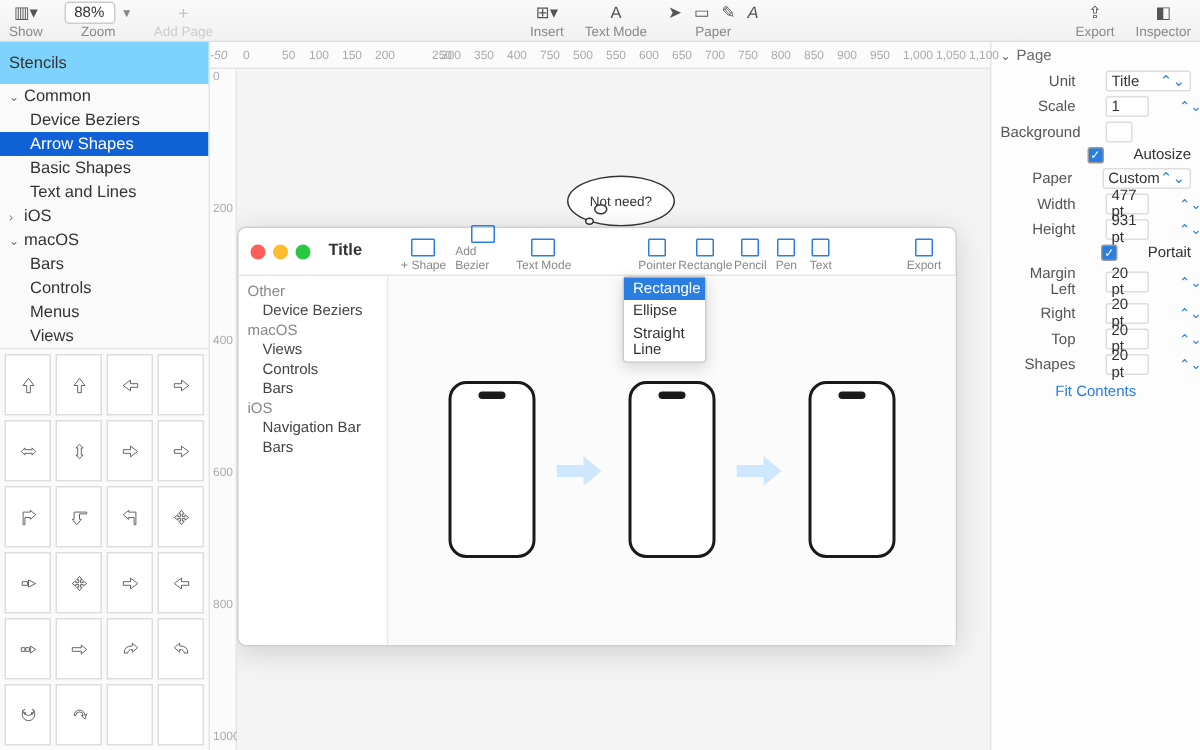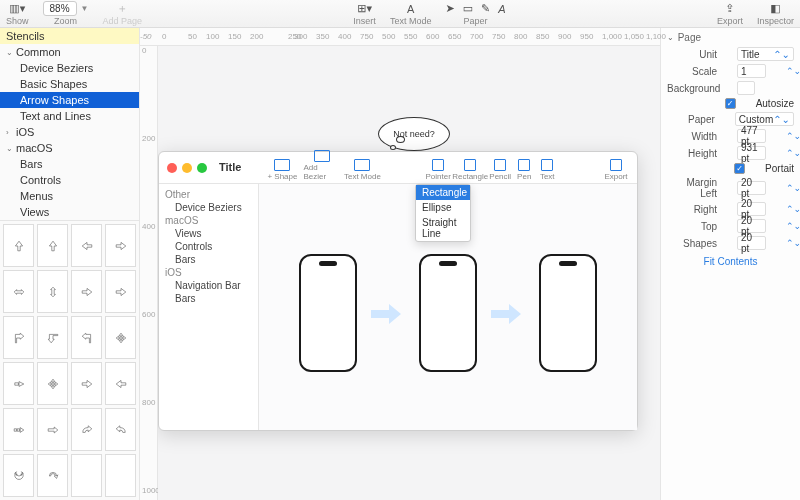--- a/index.html
+++ b/index.html
@@ -9,21 +9,21 @@
 .tool-icons { display: flex; gap: 6px; align-items: center; height: 14px; color: #555; }
 .tool-label { font-size: 9px; color: #888; }
 .zoom-box { display: flex; align-items: center; gap: 4px; }
 .zoom-val { background: #fff; border: 1px solid #ccc; border-radius: 3px; padding: 1px 6px; font-size: 10px; }
 .spacer { flex: 1; }
 .ico { width: 12px; height: 12px; display: inline-block; }
 
 .main { flex: 1; display: flex; min-height: 0; }
 
 .leftpanel { width: 140px; background: #fafafa; border-right: 1px solid #e5e5e5; display: flex; flex-direction: column; }
-.stencils-hdr { background: #fef9c3; height: 16px; display: flex; align-items: center; padding-left: 6px; font-size: 11px; }
+.stencils-hdr { background: #7dd3fc; height: 28px; display: flex; align-items: center; padding-left: 6px; font-size: 11px; }
 .tree { font-size: 11px; overflow-y: auto; }
 .tree-row { height: 16px; display: flex; align-items: center; padding-left: 6px; color: #333; cursor: default; }
 .tree-row.child { padding-left: 20px; }
 .tree-row.sel { background: #1060d6; color: #fff; }
 .disclose { width: 8px; display: inline-block; color: #777; font-size: 8px; margin-right: 2px; }
 .shapes-palette { flex: 1; border-top: 1px solid #e5e5e5; padding: 3px; display: grid; grid-template-columns: repeat(4,1fr); gap: 3px; overflow: hidden; }
 .shape-cell { border: 1px solid #ddd; display: flex; align-items: center; justify-content: center; background: #fff; }
 
 .canvas-wrap { flex: 1; display: flex; flex-direction: column; position: relative; }
 .ruler-h { height: 18px; background: #fbfbfb; border-bottom: 1px solid #e5e5e5; position: relative; font-size: 8px; color: #aaa; }
@@ -132,22 +132,22 @@
 <div class="main">
 
   <div class="leftpanel">
     <div class="stencils-hdr">Stencils</div>
     <div class="tree">
       <div class="tree-row">
           <span class="disclose">⌄</span>
           <span>Common</span>
         </div>
       <div class="tree-row child">Device Beziers</div>
+      <div class="tree-row child sel">Arrow Shapes</div>
       <div class="tree-row child">Basic Shapes</div>
-      <div class="tree-row child sel">Arrow Shapes</div>
       <div class="tree-row child">Text and Lines</div>
       <div class="tree-row">
           <span class="disclose">›</span>
           <span>iOS</span>
         </div>
       <div class="tree-row">
           <span class="disclose">⌄</span>
           <span>macOS</span>
         </div>
       <div class="tree-row child">Bars</div>

